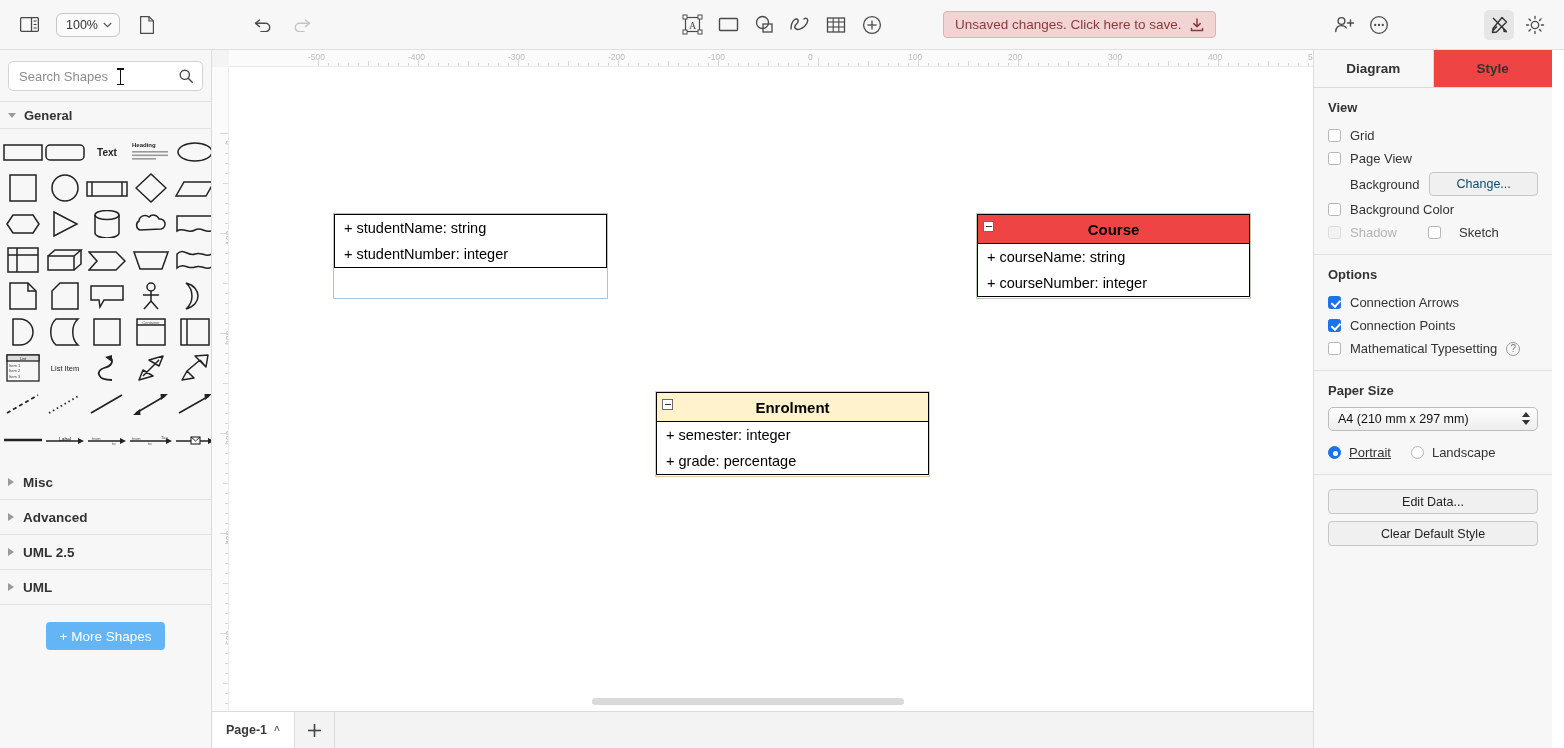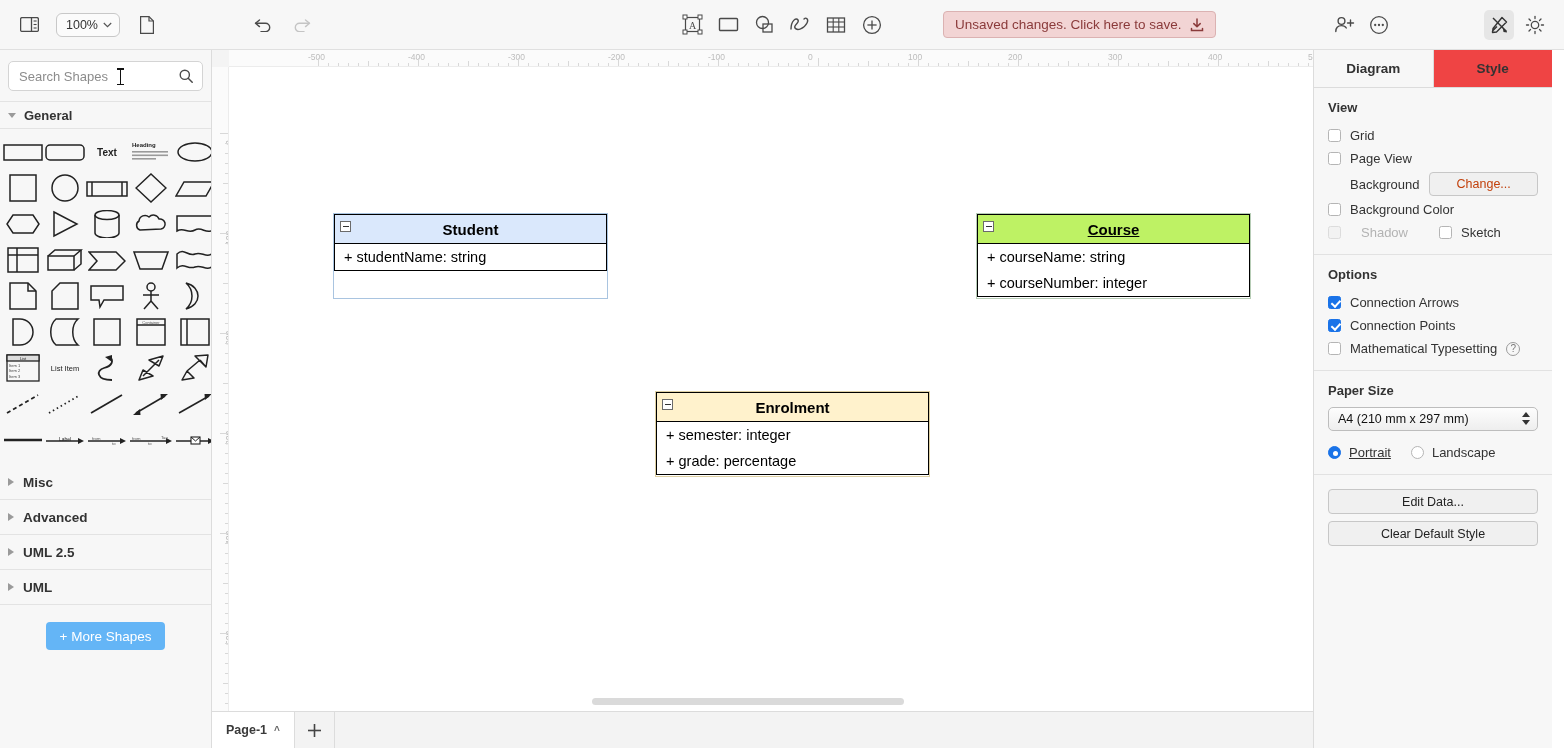--- a/index.html
+++ b/index.html
@@ -210,21 +210,21 @@
     background:#1a73e8; border-color:#1a73e8; position:relative;
   }
   .cbox.checked:after {
     content:""; position:absolute; left:4px; top:1px;
     width:3.5px; height:7px; border:solid #fff; border-width:0 2px 2px 0;
     transform:rotate(43deg);
   }
   .cbox.dim { border-color:#dcdcdc; background:#f2f2f2; cursor:default; }
   .btn-std {
     background:#f0f0f0; border:1px solid #c7c7c7; border-radius:4px;
-    font-size:12.5px; color:#c2410c; height:24px; padding:0 12px; cursor:pointer;
+    font-size:12.5px; color:#0c4a6e; height:24px; padding:0 12px; cursor:pointer;
     font-family:"Liberation Sans", sans-serif;
   }
   .btn-wide {
     display:block; width:100%; background:#f0f0f0;
     border:1px solid #c7c7c7; border-radius:4px;
     font-size:12.5px; color:#222; height:25px; cursor:pointer; margin-bottom:7px;
     font-family:"Liberation Sans", sans-serif;
   }
   .help-circ {
     width:14px; height:14px; border:1px solid #9b9b9b; border-radius:50%;
@@ -897,30 +897,27 @@
         <div class="rt" style="top: 596px; height: 1px; width: 4px; left: 13px;"></div>
         <div class="rt" style="top: 606px; height: 1px; width: 4px; left: 13px;"></div>
         <div class="rt" style="top: 616px; height: 1px; width: 6px; left: 11px;"></div>
         <div class="rt" style="top: 626px; height: 1px; width: 4px; left: 13px;"></div>
         <div class="rt" style="top: 636px; height: 1px; width: 4px; left: 13px;"></div>
       </div>
 
     <div class="canvas-surface">
 
       <div class="uml" style="left:105px; top:147px; width:273px; border-color:#000;">
-        <div class="uml-title" style="background:#dae8fc;">
-          <div class="uml-collapse"></div>
-          <span>Student</span>
-        </div>
         <div class="uml-row">+ studentName: string</div>
+        <div class="uml-row">+ studentNumber: integer</div>
       </div>
       <div class="uml-sel-border" style="left:104px; top:146px; width:275px; height:86px;"></div>
 
       <div class="uml" style="left:748px; top:147px; width:273px; border-color:#000;">
-        <div class="uml-title" style="background:#bef264;text-decoration:underline;">
+        <div class="uml-title" style="background:#ef4444;">
           <div class="uml-collapse"></div>
           <span>Course</span>
         </div>
         <div class="uml-row">+ courseName: string</div>
         <div class="uml-row">+ courseNumber: integer</div>
       </div>
       <div class="uml-sel-border" style="left:747px; top:146px; width:275px; height:86px; border-color:#b7cdb6;"></div>
 
       <div class="uml" style="left:427px; top:325px; width:273px; border-color:#000;">
         <div class="uml-title" style="background:#fff2cc;">
@@ -978,23 +975,23 @@
         <button class="btn-std" style="margin-left:10px; width:110px;">Change...</button>
       </div>
 
       <div class="rp-row">
         <span class="cbox"></span>
         <span class="rp-label">Background Color</span>
       </div>
 
       <div class="rp-row" style="gap:0;">
         <span class="cbox dim"></span>
-        <span class="rp-label dim" style="margin-left:20px;">Shadow</span>
+        <span class="rp-label dim" style="margin-left:9px;">Shadow</span>
         <span class="cbox" style="margin-left:31px;"></span>
-        <span class="rp-label" style="margin-left:9px;">Sketch</span>
+        <span class="rp-label" style="margin-left:18px;">Sketch</span>
       </div>
     </div>
 
     <div class="rp-section">
       <div class="rp-title">Options</div>
 
       <div class="rp-row">
         <span class="cbox checked"></span>
         <span class="rp-label">Connection Arrows</span>
       </div>

